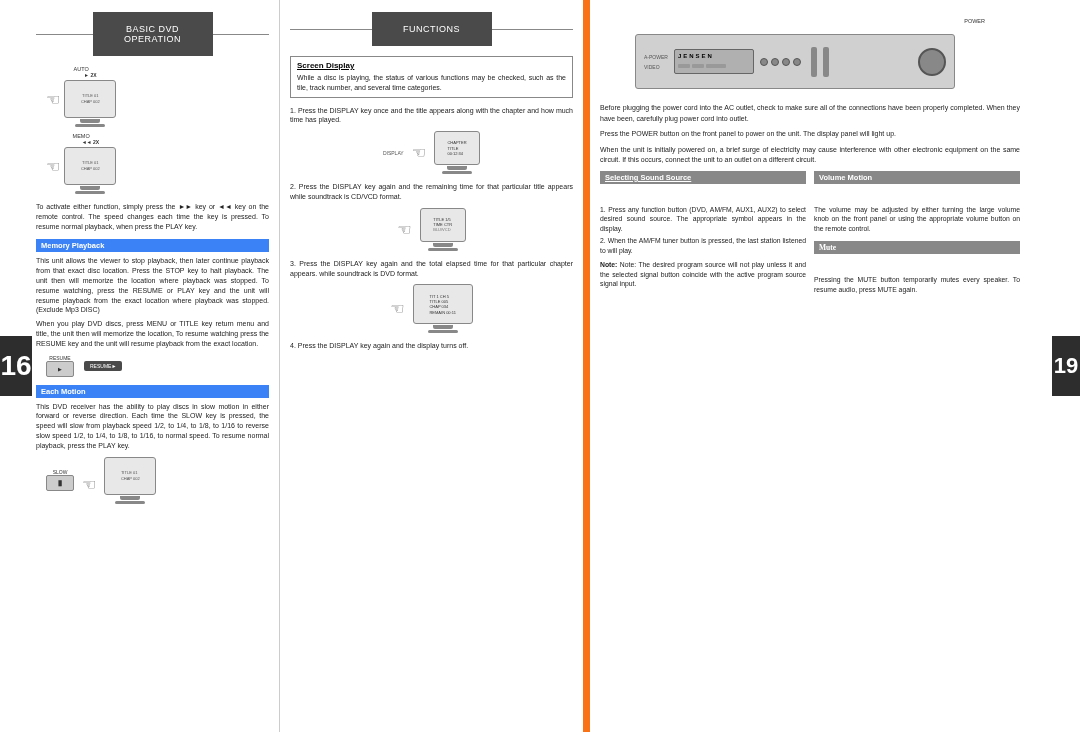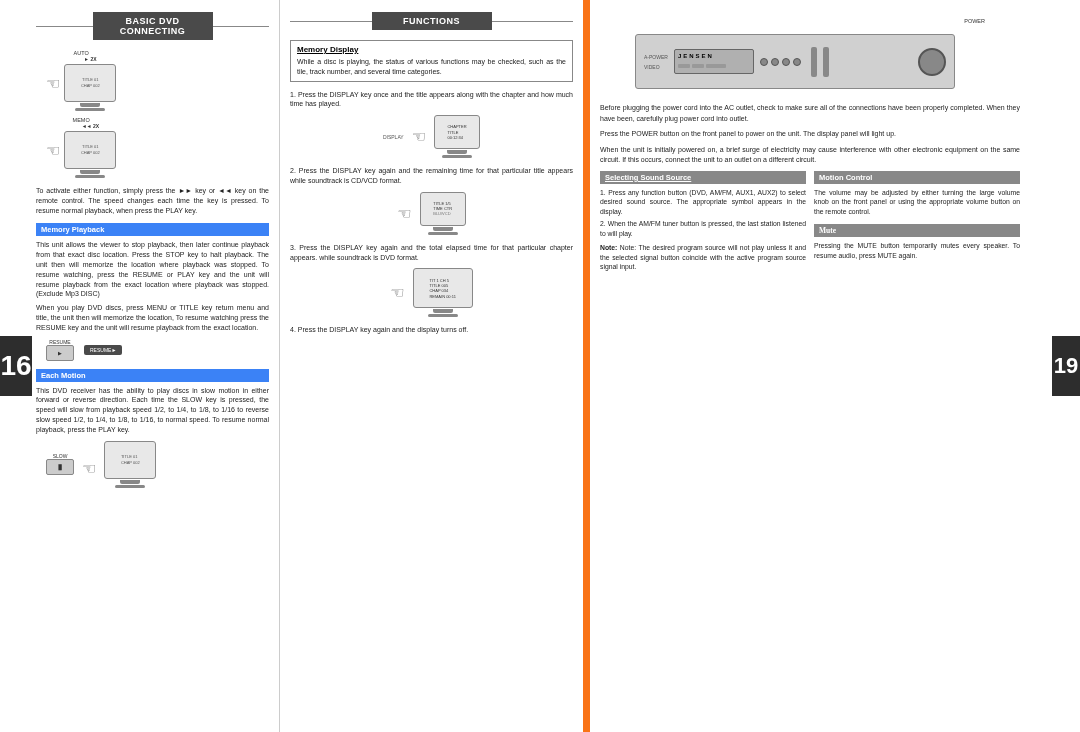--- a/index.html
+++ b/index.html
@@ -73,22 +73,22 @@
       width: 462px;
       padding: 12px 32px 10px 10px;
     }
 
     
     .section-header {
       background: #4a4a4a;
       color: #ffffff;
       text-align: center;
       font-size: 9px;
-      font-weight: bold;
-      padding: 4px 8px;
+      font-weight: normal;
+      padding: 12px 8px;
       letter-spacing: 0.5px;
       display: inline-block;
       min-width: 120px;
     }
 
     .section-header-wrapper {
       display: flex;
       justify-content: center;
       margin-bottom: 10px;
       position: relative;
@@ -265,21 +265,21 @@
     .operation-item {
       padding: 0;
     }
 
     .op-title {
       background: #888;
       color: #fff;
       font-size: 7.5px;
       font-weight: bold;
       padding: 2px 5px;
-      margin-bottom: 4px;
+      margin-bottom: 21px;
     }
 
     .op-text {
       font-size: 6.8px;
       line-height: 1.4;
       color: #222;
       text-align: justify;
     }
 
     
@@ -325,21 +325,21 @@
   </div>
 
   <div class="page-num-right">
     <span>19</span>
   </div>
 
   <div class="col-left">
     <div class="section-header-wrapper">
       <div class="section-header">
         <div>BASIC DVD</div>
-        <div>CONNECTING</div>
+        <div>OPERATION</div>
       </div>
     </div>
 
     <div style="display:flex; align-items:center; gap:8px; margin-bottom:6px; margin-left:10px;">
       <div>
         <div class="auto-label">AUTO</div>
         <div style="display:flex; align-items:center; gap:4px;">
           <div style="font-size:16px; color:#555;">☜</div>
           <div class="tv-with-label">
             <div style="font-size:5px; color:#333; font-weight:bold; margin-bottom:1px;">► 2X</div>
@@ -413,21 +413,21 @@
   </div>
 
   <div class="col-middle">
     <div class="section-header-wrapper">
       <div class="section-header">
         <span>FUNCTIONS</span>
       </div>
     </div>
 
     <div class="screen-display-box">
-      <div class="screen-display-title">Memory Display</div>
+      <div class="screen-display-title">Screen Display</div>
       <p class="body-text">While a disc is playing, the status of various functions may be checked, such as the tile, track number, and several time categories.</p>
     </div>
 
     <p class="function-step">1.  Press the DISPLAY key once and the title appears along with the chapter and how much time has played.</p>
 
     <div style="display:flex; justify-content:center; align-items:center; gap:8px; margin-bottom:8px;">
       <div style="display:flex; flex-direction:column; align-items:center; font-size:5px; color:#555;">
         <span>DISPLAY</span>
       </div>
       <div style="font-size:16px; color:#555;">☜</div>
@@ -524,21 +524,21 @@
         <div class="op-title">
           <span class="selecting-highlighted">Selecting Sound Source</span>
         </div>
         <p class="op-text">1.  Press any function button (DVD, AM/FM, AUX1, AUX2) to select desired sound source. The appropriate symbol appears in the display.</p>
         <p class="op-text" style="margin-top:3px;">2.  When the AM/FM tuner button is pressed, the last station listened to will play.</p>
         <p class="op-text" style="margin-top:5px;">
           <strong>Note:</strong> <span>Note: The desired program source will not play unless it and the selected signal button coincide with the active program source signal input.</span>
         </p>
       </div>
       <div class="operation-item">
-        <div class="op-title">Motion Control</div>
+        <div class="op-title">Volume Motion</div>
         <p class="op-text">The volume may be adjusted by either turning the large volume knob on the front panel or using the appropriate volume button on the remote control.</p>
         <div class="op-title" style="margin-top:8px;font-family:Liberation Serif, serif;">Mute</div>
         <p class="op-text">Pressing the MUTE button temporarily mutes every speaker. To resume audio, press MUTE again.</p>
       </div>
     </div>
   </div>
 
 </div>
 
 </body></html>

